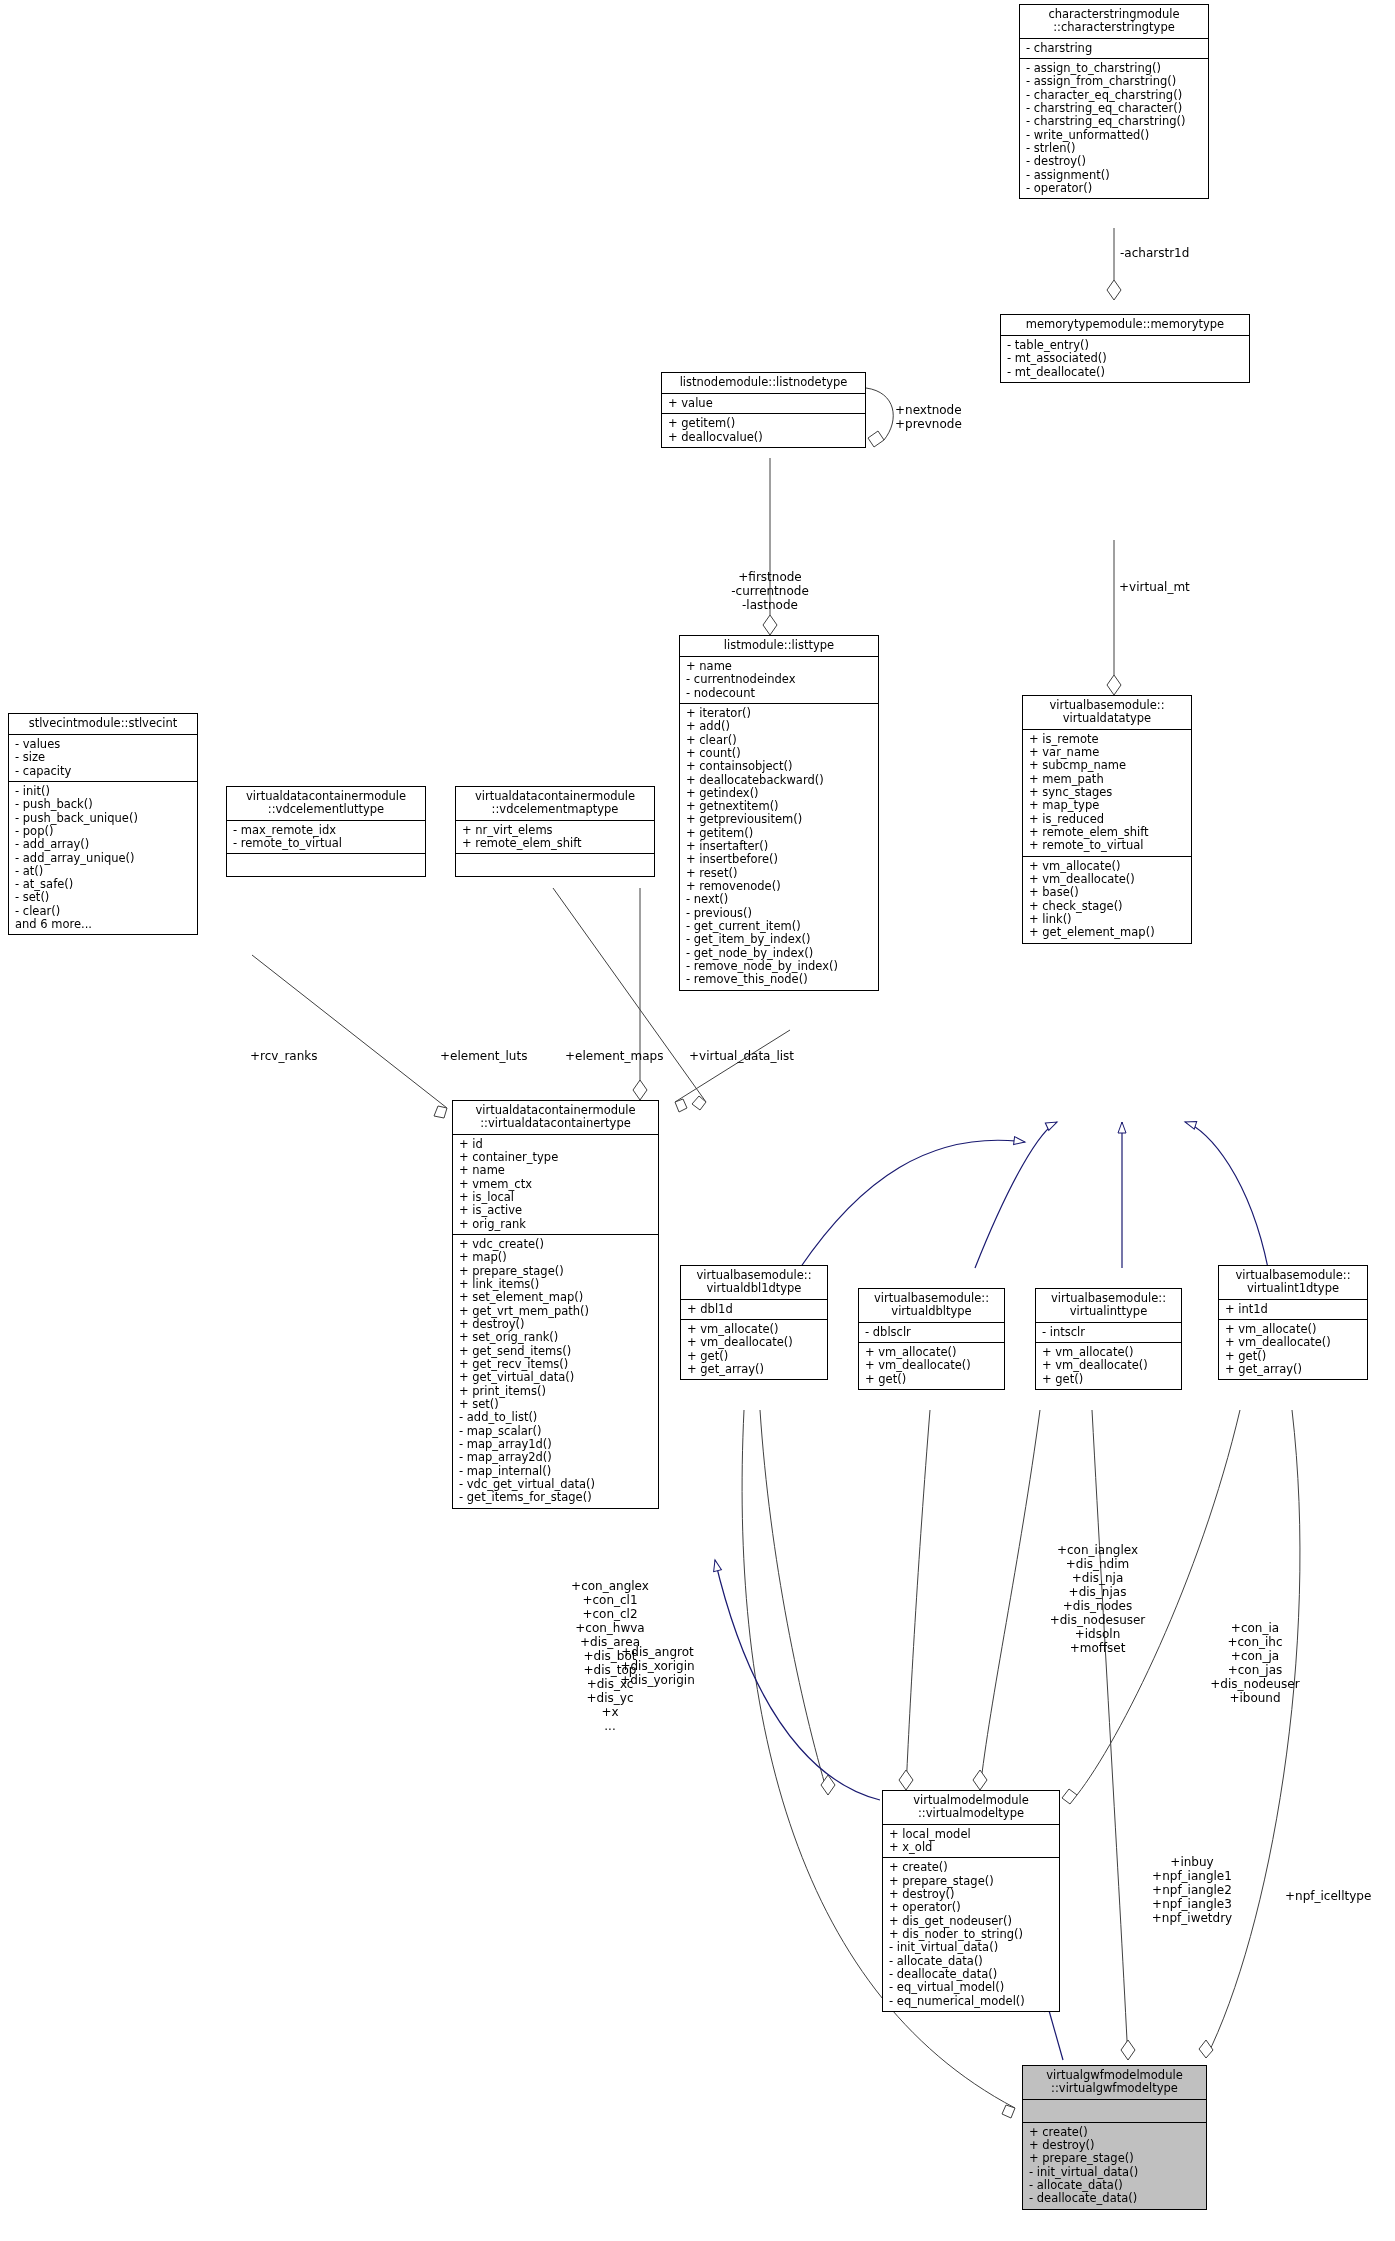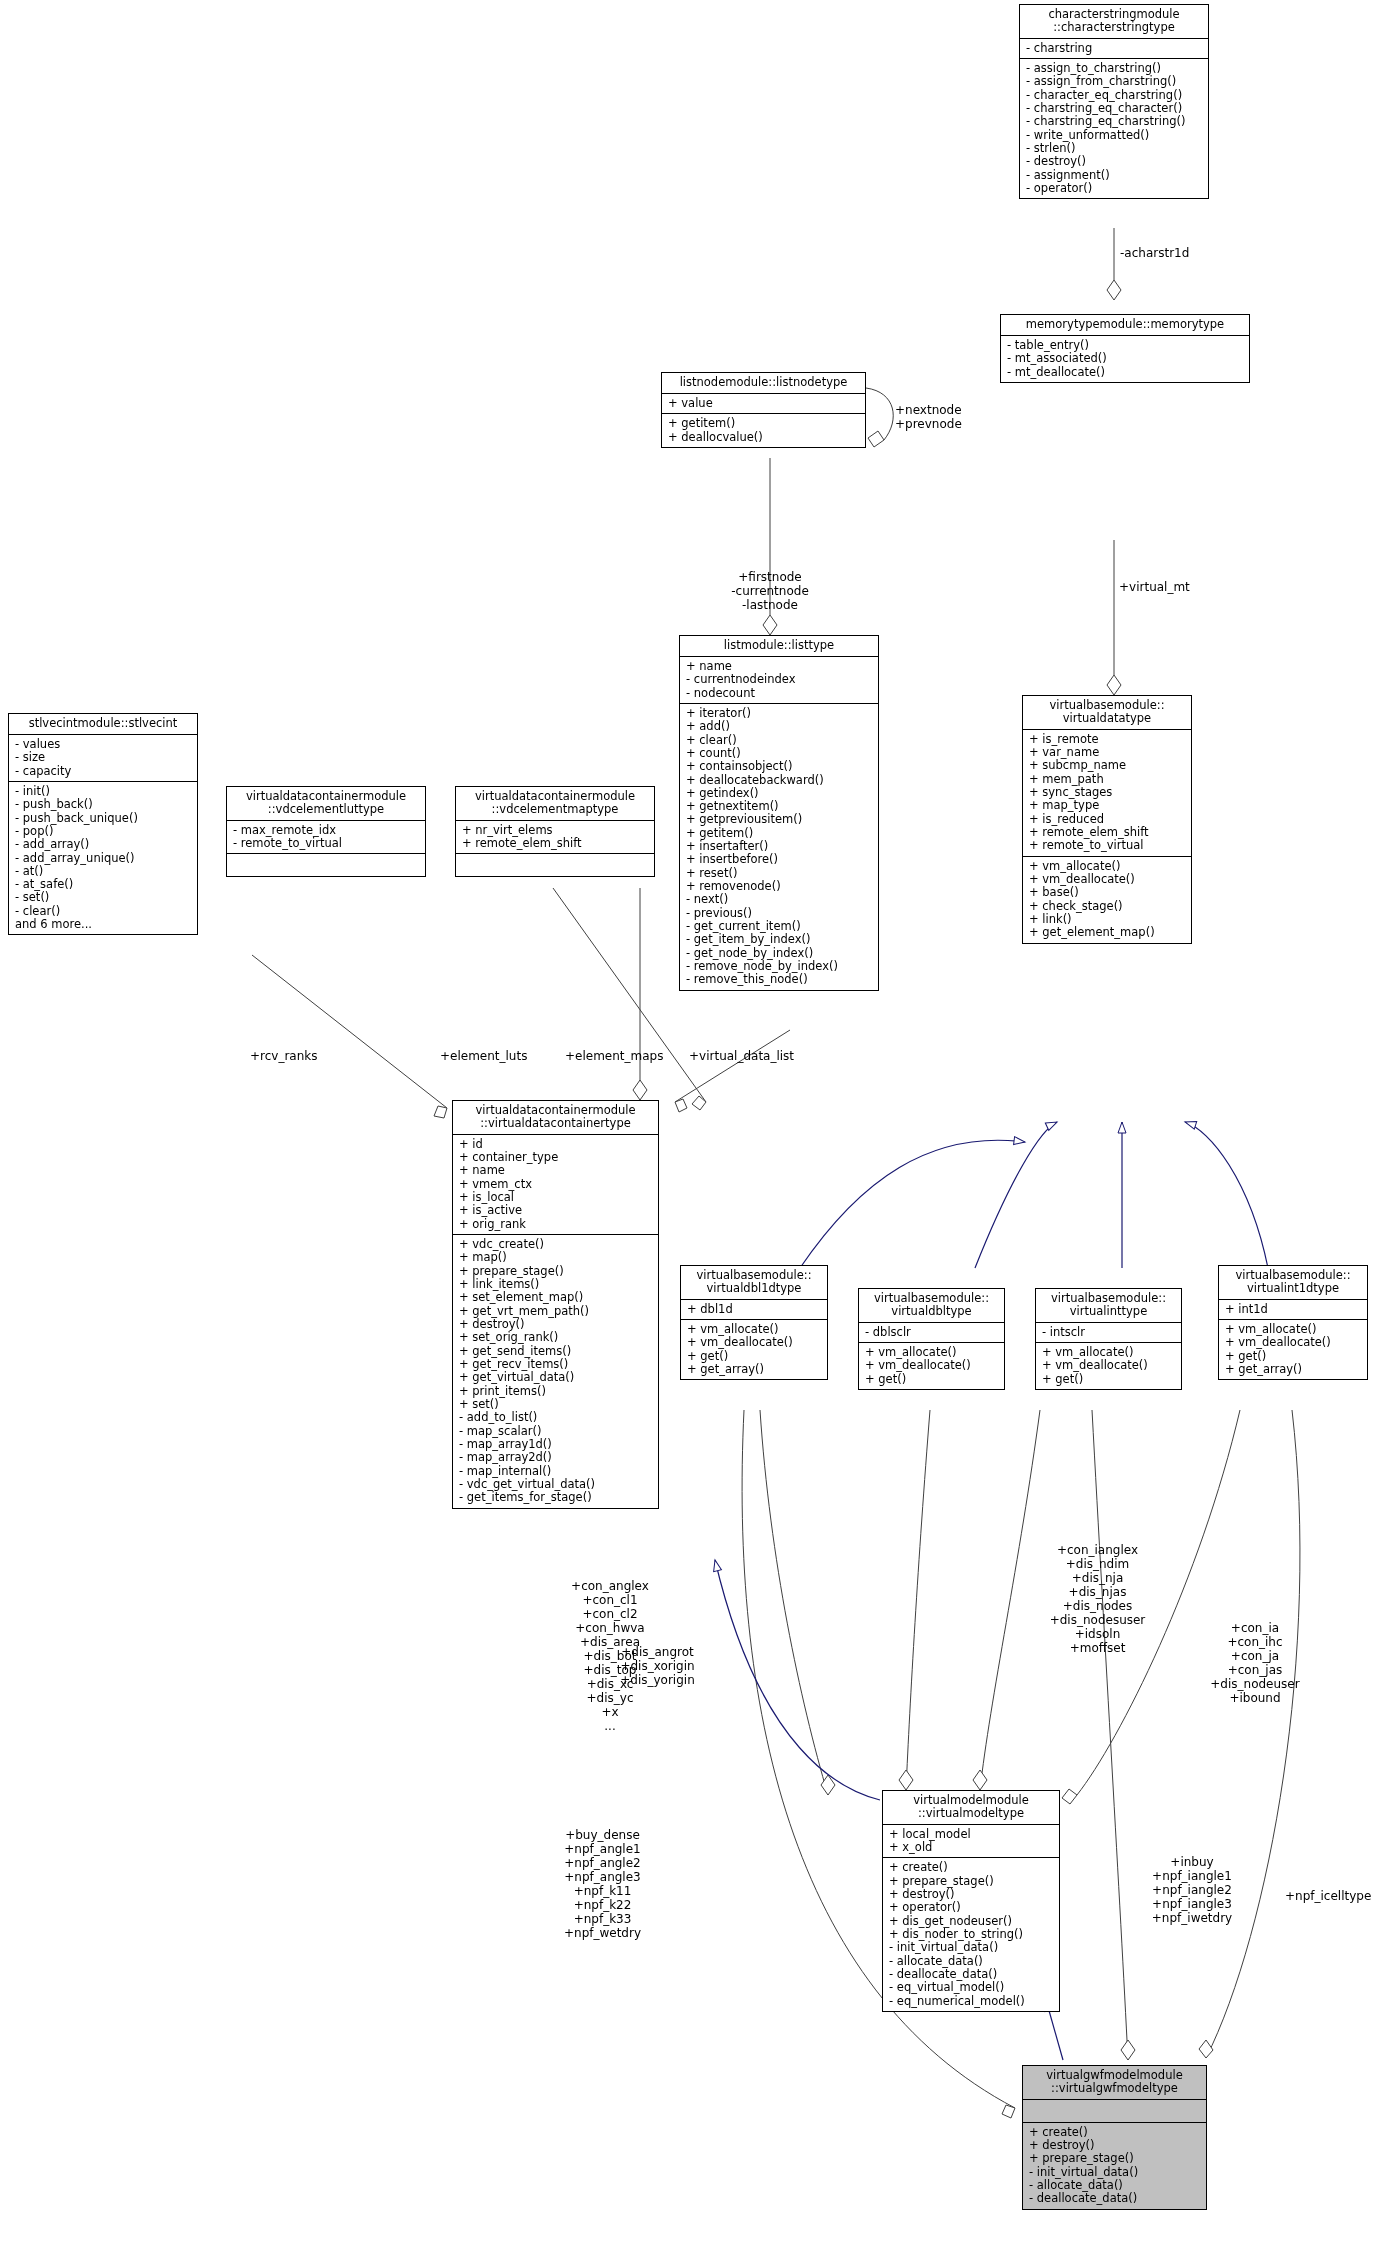--- a/index.html
+++ b/index.html
@@ -398,17 +398,16 @@
   <div class="elabel l" style="left:250px;top:1049px;">+rcv_ranks</div>
   <div class="elabel l" style="left:440px;top:1049px;">+element_luts</div>
   <div class="elabel l" style="left:565px;top:1049px;">+element_maps</div>
   <div class="elabel l" style="left:689px;top:1049px;">+virtual_data_list</div>
 
   <div class="elabel c" style="left:535px;top:1579px;width:150px;">+con_anglex<br>+con_cl1<br>+con_cl2<br>+con_hwva<br>+dis_area<br>+dis_bot<br>+dis_top<br>+dis_xc<br>+dis_yc<br>+x<br>...</div>
   <div class="elabel c" style="left:590px;top:1645px;width:135px;">+dis_angrot<br>+dis_xorigin<br>+dis_yorigin</div>
   <div class="elabel c" style="left:1020px;top:1543px;width:155px;">+con_ianglex<br>+dis_ndim<br>+dis_nja<br>+dis_njas<br>+dis_nodes<br>+dis_nodesuser<br>+idsoln<br>+moffset</div>
   <div class="elabel c" style="left:1185px;top:1621px;width:140px;">+con_ia<br>+con_ihc<br>+con_ja<br>+con_jas<br>+dis_nodeuser<br>+ibound</div>
 
-  <div class="elabel c" style="left:525px;top:1828px;width:155px;">+buy_dense<br>+npf_angle1<br>+npf_angle2<br>+npf_angle3<br>+npf_k11<br>+npf_k22<br>+npf_k33<br>+npf_wetdry</div>
   <div class="elabel c" style="left:1122px;top:1855px;width:140px;">+inbuy<br>+npf_iangle1<br>+npf_iangle2<br>+npf_iangle3<br>+npf_iwetdry</div>
   <div class="elabel l" style="left:1285px;top:1889px;">+npf_icelltype</div>
 
 </div>
 
 </body></html>

